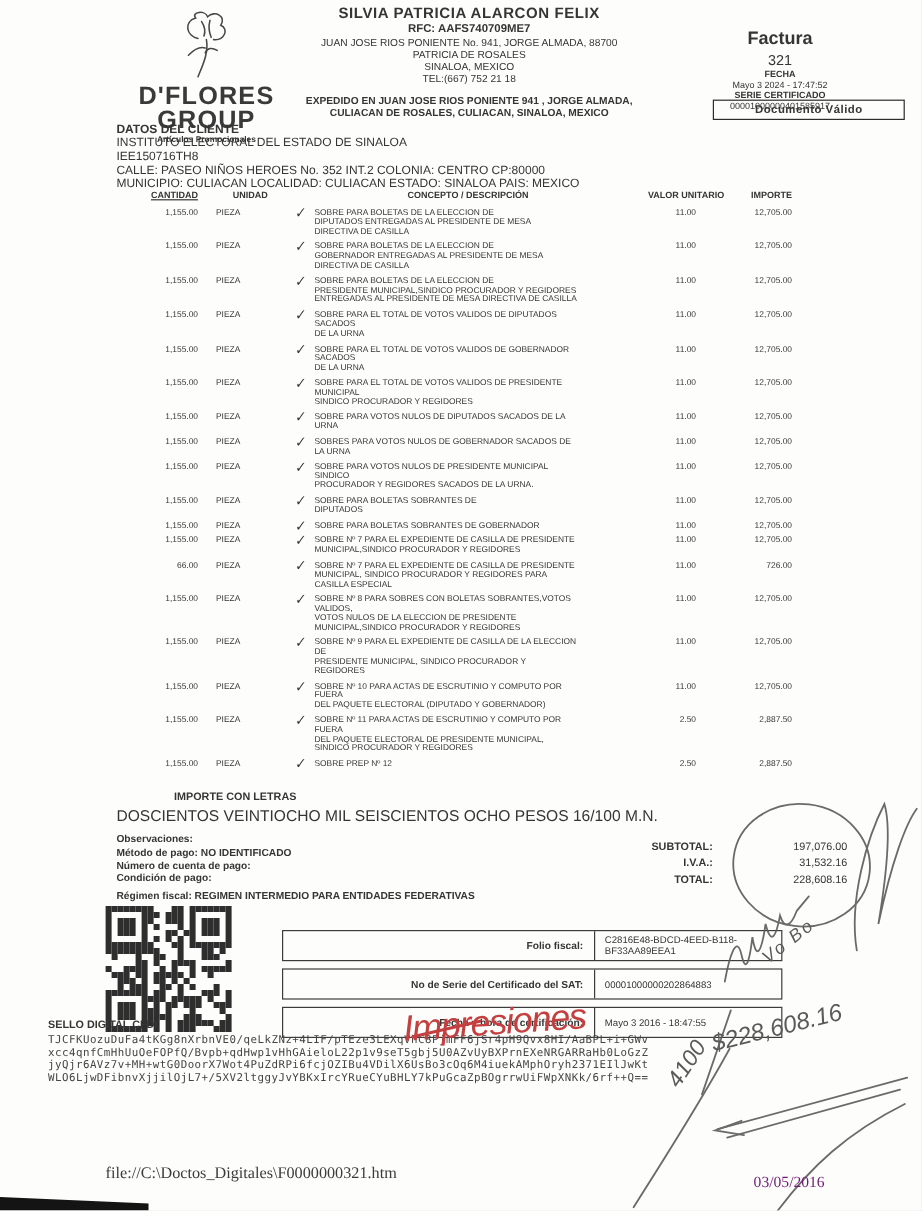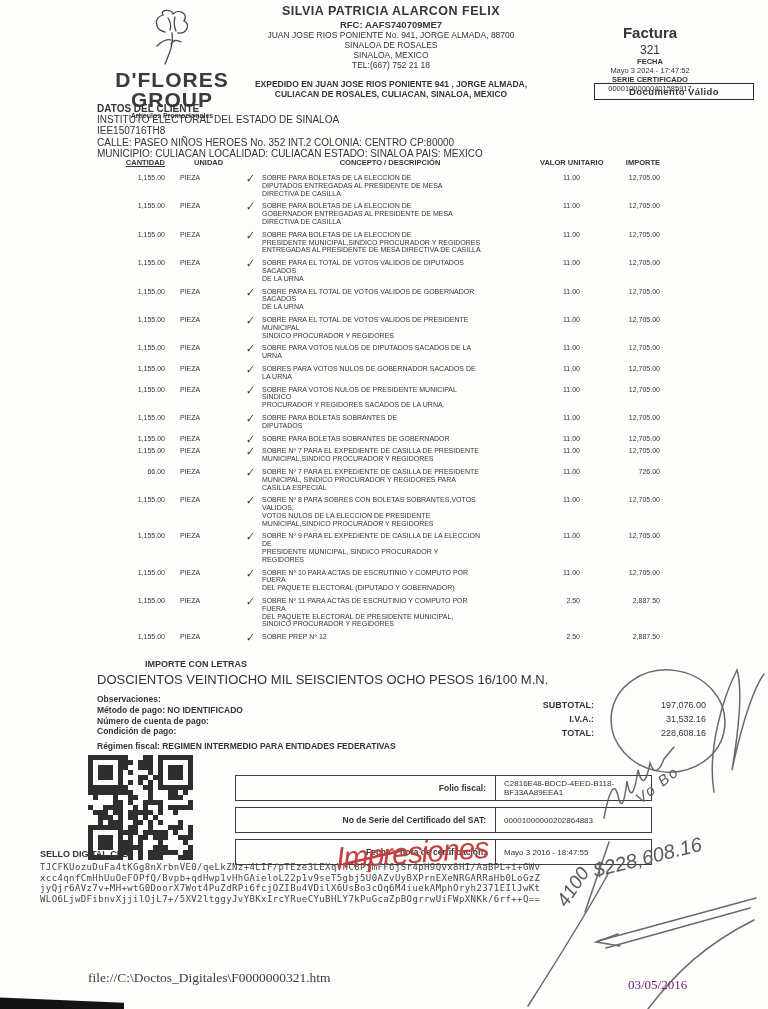--- a/index.html
+++ b/index.html
@@ -98,21 +98,21 @@
     </svg>
     <div class="logo-name">D'FLORES</div>
     <div class="logo-name">GROUP</div>
     <div class="logo-tag">Artículos Promocionales</div>
   </div>
 
   <div class="abs company">
     <div class="company-name">SILVIA PATRICIA ALARCON FELIX</div>
     <div class="company-rfc">RFC: AAFS740709ME7</div>
     <div class="company-addr">JUAN JOSE RIOS PONIENTE No. 941, JORGE ALMADA, 88700</div>
-    <div class="company-addr">SINALOA DE ROSALES</div>
+    <div class="company-addr">PATRICIA DE ROSALES</div>
     <div class="company-addr">SINALOA, MEXICO</div>
     <div class="company-addr">TEL:(667) 752 21 18</div>
   </div>
   <div class="abs expedido">
     <div>EXPEDIDO EN JUAN JOSE RIOS PONIENTE 941 , JORGE ALMADA,</div>
     <div>CULIACAN DE ROSALES, CULIACAN, SINALOA, MEXICO</div>
   </div>
 
   <div class="abs invoice">
     <div class="inv-type">Factura</div>

